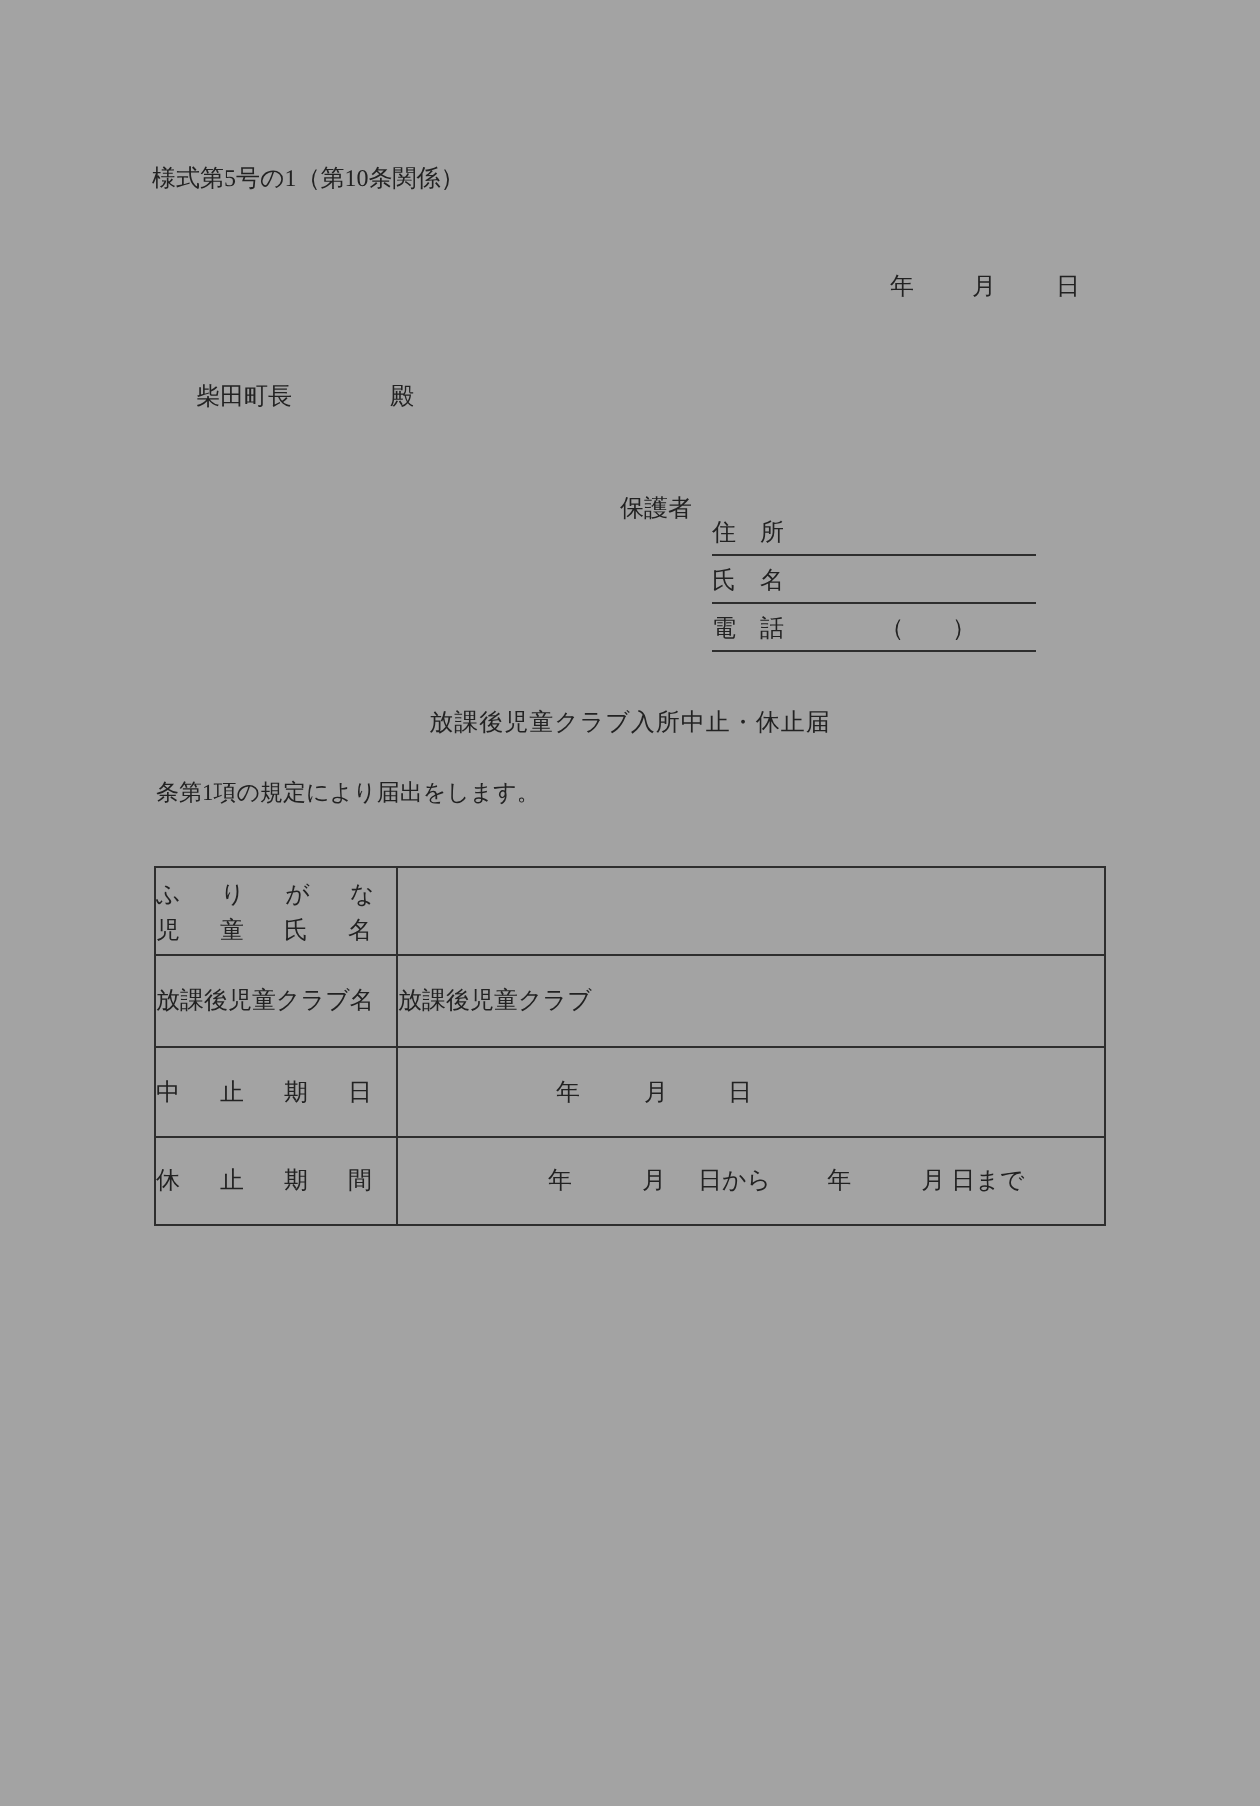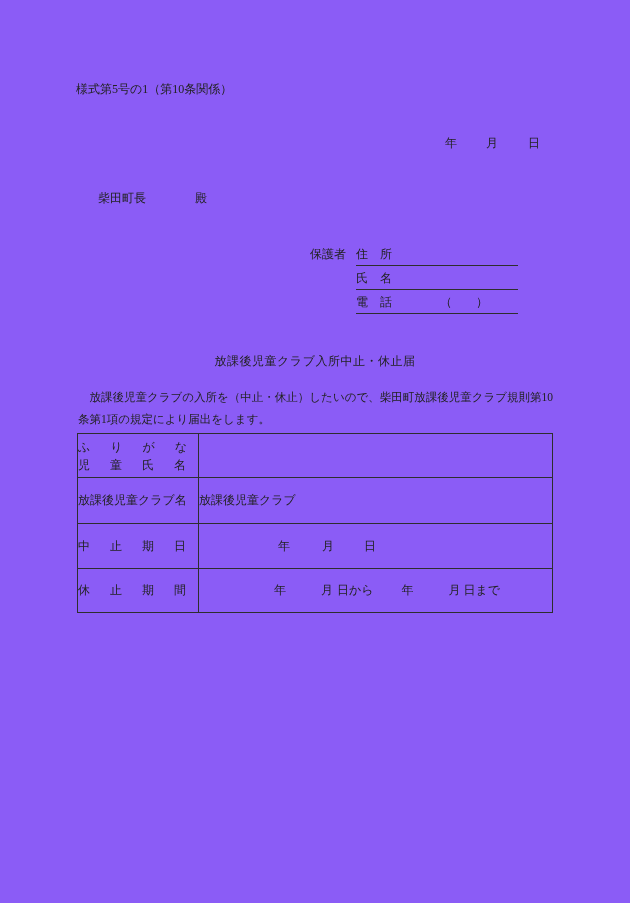--- a/index.html
+++ b/index.html
@@ -1,37 +1,37 @@
 <!DOCTYPE html>
 <html><head>
 <meta charset="utf-8">
 <style>
   * { margin:0; padding:0; box-sizing:border-box; }
   html,body { width:630px; height:903px; }
   body { font-family:"Liberation Serif","DejaVu Serif",serif; }
   .page {
     position:relative; width:630px; height:903px;
-    background:#8b5cf6; color:#222; font-size:12px; overflow:hidden;
+    background:#a3a3a3; color:#222; font-size:12px; overflow:hidden;
   }
   .abs { position:absolute; line-height:12px; white-space:nowrap; }
 
   .form-number { left:76px; top:83px; }
 
   .date-line { left:0; top:137px; width:630px; }
   .date-line .p0 { margin-left:445px; }
   .date-line .p1 { margin-left:26px; }
   .date-line .p2 { margin-left:27px; }
   .date-line span { display:inline-block; }
 
   .addressee { left:98px; top:192px; }
   .honorific { display:inline-block; margin-left:49px; }
 
   .guardian { left:310px; top:242px; width:210px; }
   .guardian-label { position:absolute; left:0; top:6px; }
-  .g-fields { position:absolute; left:46px; top:0; width:162px; }
+  .g-fields { position:absolute; left:46px; top:12px; width:162px; }
   .g-row {
     height:24px; line-height:24px; width:162px;
     border-bottom:1px solid #2e2e2e; white-space:nowrap;
   }
 
   .doc-title { left:0; top:355px; width:630px; text-align:center; letter-spacing:0.5px;font-family:Liberation Serif, serif; }
 
   .body-text { left:78px; top:386px; width:480px; font-size:11.5px; line-height:22px; }
   .body-text div { white-space:nowrap; }
 
@@ -51,21 +51,21 @@
   .two-line { line-height:18px; }
   .r1 { height:44px; } .r2 { height:46px; } .r3 { height:45px; }
   .r4 { height:44px; } .r5 { height:112px; }
   .value-center { }
   .vparts span { display:inline-block; }
   .row3-parts .p0 { margin-left:79px; }
   .row3-parts .p1 { margin-left:29px; }
   .row3-parts .p2 { margin-left:27px; }
   .row4-parts .p0 { margin-left:75px; }
   .row4-parts .p1 { margin-left:32px; }
-  .row4-parts .p2 { margin-left:1px; }
+  .row4-parts .p2 { margin-left:13px; }
   .row4-parts .p3 { margin-left:25px; }
   .row4-parts .p4 { margin-left:32px; }
   .row4-parts .p5 { }
 </style>
 </head>
 <body>
 
 <div class="page">
 
   <div class="abs form-number">様式第5号の1（第10条関係）</div>
@@ -91,21 +91,20 @@
       </div>
       <div class="g-row">
         <span>電　話　　　　（　　）</span>
       </div>
     </div>
   </div>
 
   <div class="abs doc-title">放課後児童クラブ入所中止・休止届</div>
 
   <div class="abs body-text">
-    <div>　放課後児童クラブの入所を（中止・休止）したいので、柴田町放課後児童クラブ規則第10</div>
     <div>条第1項の規定により届出をします。</div>
   </div>
 
   <table class="form-table">
     <colgroup>
         <col class="c1">
         <col>
       </colgroup>
     <tbody>
         <tr class="r1">

